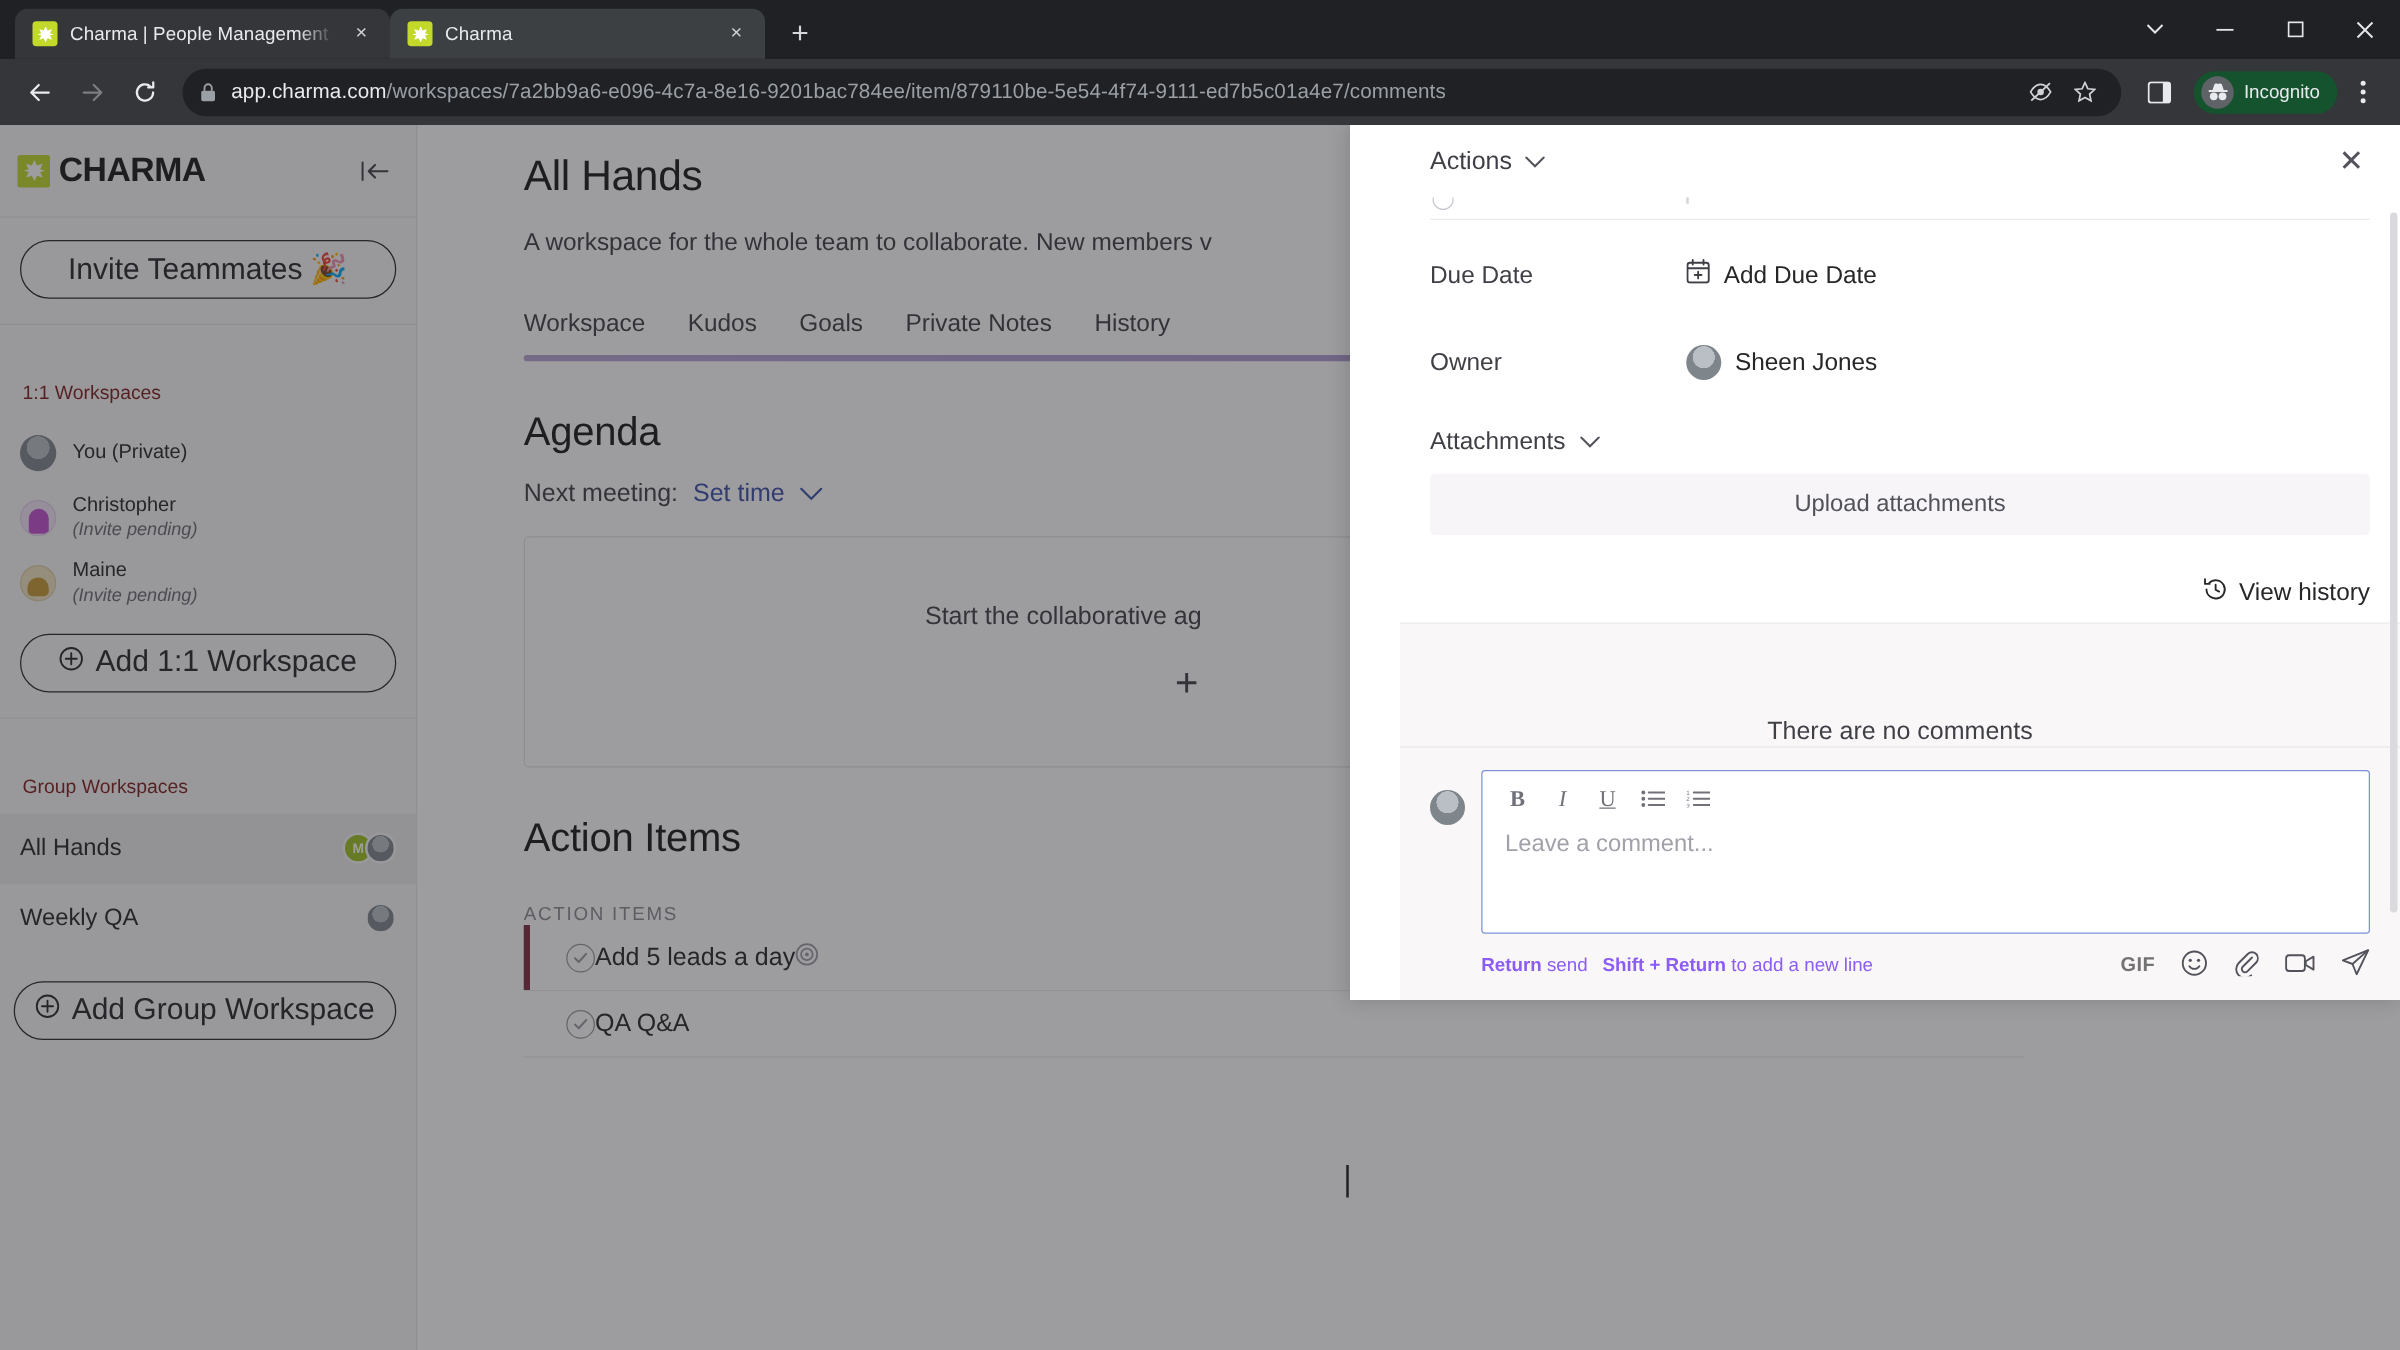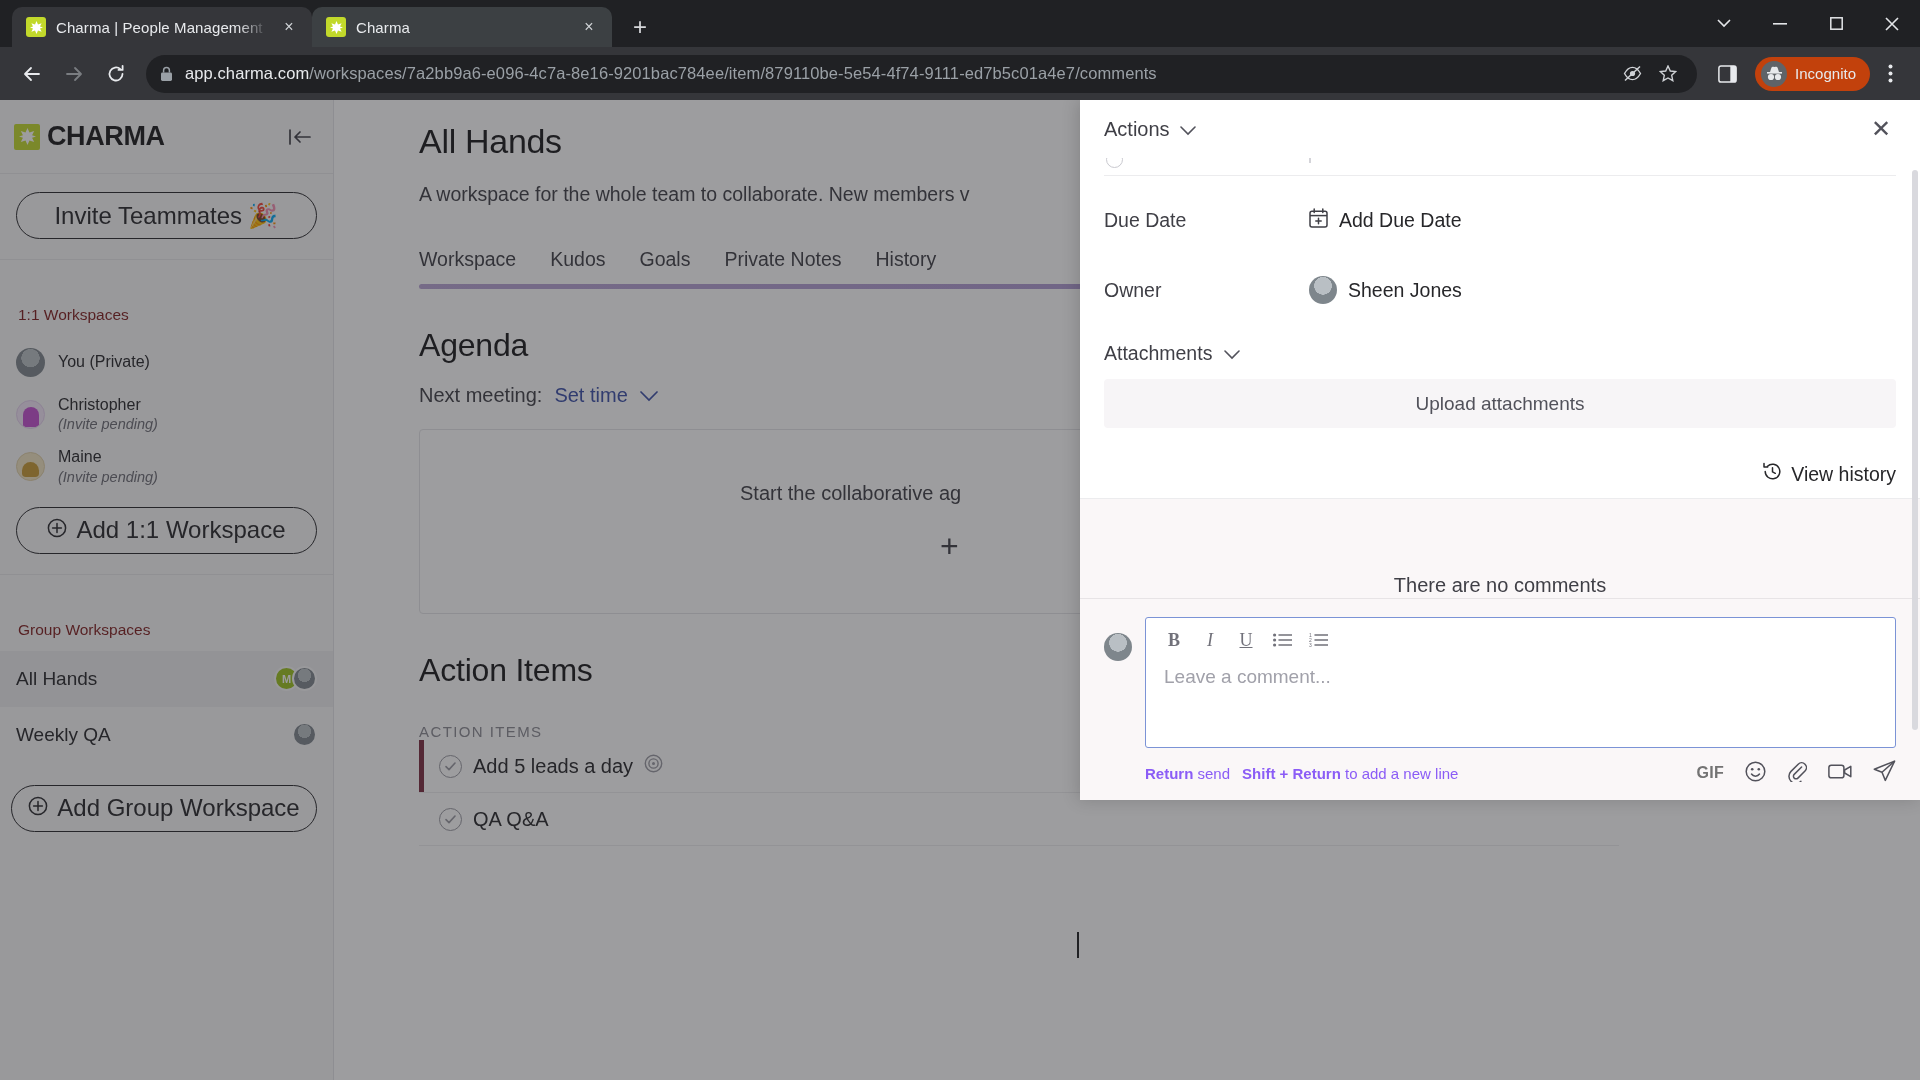--- a/index.html
+++ b/index.html
@@ -51,21 +51,21 @@
     flex: 1; height: 38px; background:#202124; border-radius: 19px; margin: 0 8px;
     display:flex; align-items:center; padding: 0 14px; gap: 12px; min-width:0;
   }
   .lock { color:#9aa0a6; flex:none; display:flex; }
   .url { font-size: 16.5px; color:#e8eaed; white-space:nowrap; overflow:hidden; letter-spacing:.1px; }
   .url .dim { color:#9aa0a6; }
   .omni-actions { display:flex; align-items:center; gap:6px; margin-left:auto; flex:none; padding-left:10px;}
   .omni-actions > div { width:30px; height:30px; display:flex; align-items:center; justify-content:center; color:#cfd2d6; }
   .incognito {
     display:flex; align-items:center; gap:8px; height:34px; padding: 0 14px 0 6px;
-    border-radius:17px; background:#c2410c; margin-left:6px; flex:none;
+    border-radius:17px; background:#14532d; margin-left:6px; flex:none;
   }
   .incognito-avatar { width:26px; height:26px; border-radius:50%; background:#5f6368; display:flex; align-items:center; justify-content:center; }
   .incognito-label { font-size:15px; color:#e8eaed; }
   .menu-dots { width:36px; height:36px; display:flex; align-items:center; justify-content:center; color:#e8eaed; flex:none; }
 
   
   .viewport { position:absolute; left:0; top:100px; width:1920px; height:980px; background:#fff; overflow:hidden; }
 
   
   .sidebar {
@@ -112,32 +112,32 @@
   .page-desc { font-size:19.5px; color:#3f3f46; margin-top:22px; }
   .tabs { display:flex; gap:34px; margin-top:42px; font-size:19.5px; color:#3f3f46; }
   .tabs-rule { margin-top:13px; height:5px; width:1500px; background:linear-gradient(90deg,#b8a4d4,#a58fd0); border-radius:3px; }
   .sec-title { font-size:32px; color:#18181b; margin-top:38px; letter-spacing:-.2px;}
   .nextmeet { display:flex; align-items:center; gap:12px; margin-top:20px; font-size:20px; color:#3f3f46; }
   .nextmeet .link { color:#3b4fa8; }
   .agenda-card { margin-top:22px; width:1200px; height:185px; border:1px solid #e4e4e7; border-radius:4px; position:relative; }
   .agenda-card .ph { position:absolute; left:320px; top:52px; font-size:20px; color:#3f3f46; }
   .agenda-card .plus { position:absolute; left:520px; top:98px; font-size:32px; color:#3f3f46; font-weight:300;}
   .ai-label { margin-top:34px; font-size:15px; letter-spacing:1.4px; color:#8a8a92; }
-  .ai-row { display:flex; align-items:center; gap:11px; height:53px; width:1200px; border-bottom:1px solid #ededef; padding-left:20px; position:relative;}
+  .ai-row { display:flex; align-items:center; gap:0; height:53px; width:1200px; border-bottom:1px solid #ededef; padding-left:34px; position:relative;}
   .ai-row.sel::before { content:""; position:absolute; left:0; top:0; bottom:0; width:5px; background:#7a2b3f; }
   .ai-check { width:23px; height:23px; border:1.8px solid #9a9aa2; border-radius:50%; display:flex; align-items:center; justify-content:center; color:#9a9aa2; font-size:13px; flex:none;}
   .ai-text { font-size:20px; color:#27272a; }
   .ai-goal { color:#9a9aa2; font-size:18px; }
 
   .scrim { position:absolute; left:0; top:0; width:1920px; height:980px; background:rgba(38,38,42,.45); }
 
   
   .panel {
     position:absolute; right:0; top:0; width:840px; height:700px; background:#fff;
-    display:flex; flex-direction:column; box-shadow:-2px 0 16px rgba(0,0,0,.16);
+    display:flex; flex-direction:column; box-shadow:-2px 0 16px rgba(0,0,0,.16);padding-left:40px;
   }
   .panel-head { height:58px; display:flex; align-items:center; padding: 0 22px 0 24px; flex:none; }
   .actions-btn { display:flex; align-items:center; gap:10px; font-size:20px; color:#3f3f46; }
   .panel-close { margin-left:auto; width:34px; height:34px; display:flex; align-items:center; justify-content:center; color:#52525b; font-size:24px; font-weight:300;}
   .panel-scroll { flex:none; height:340px; overflow:hidden; position:relative; padding: 0 24px; }
   .cut-row { height:18px; border-bottom:1px solid #ececee; position:relative; }
   .cut-row::before { content:""; position:absolute; left:2px; top:-7px; width:15px; height:15px; border:1.6px solid #c9c9cf; border-radius:50%; }
   .cut-row::after { content:""; position:absolute; left:205px; top:-5px; width:2px; height:10px; background:#d4d4d9; }
   .field-row { display:flex; align-items:center; height:52px; margin-top:18px; }
   .field-label { width:205px; font-size:19.5px; color:#3f3f46; flex:none; }

